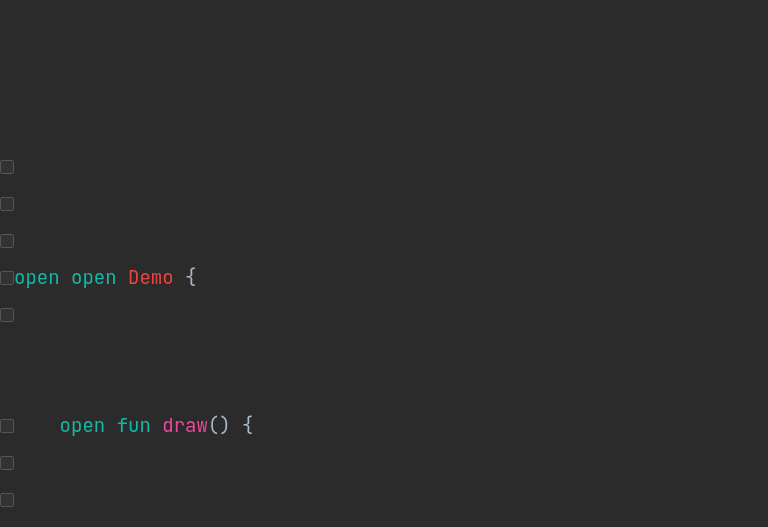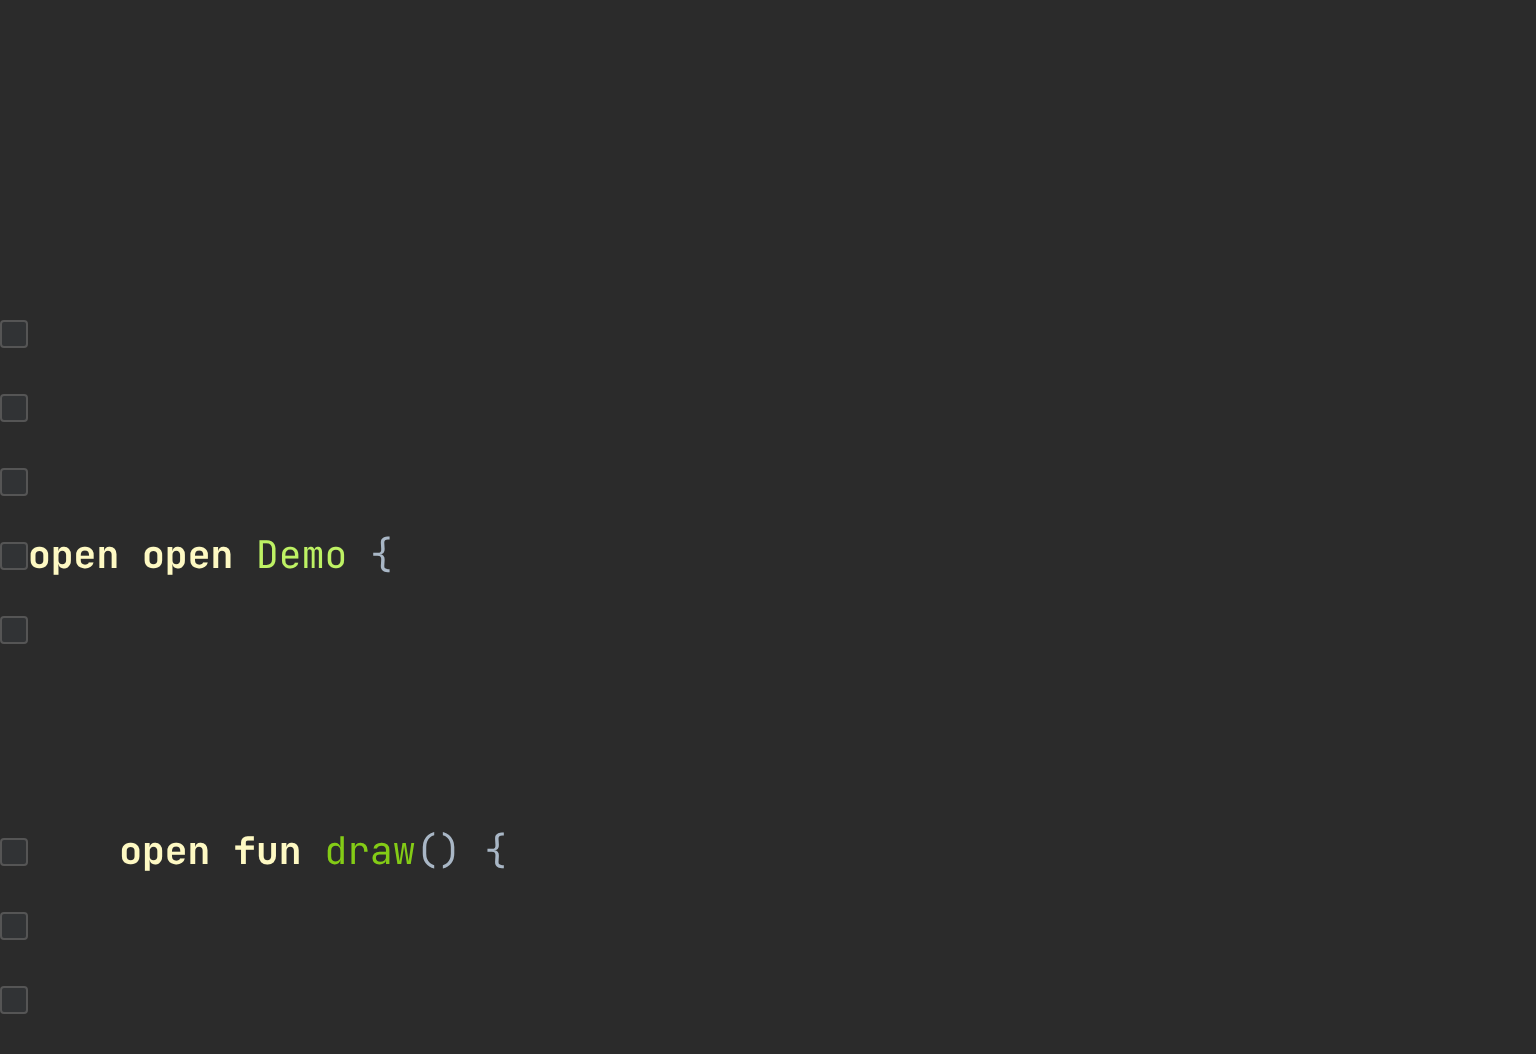--- a/index.html
+++ b/index.html
@@ -35,23 +35,23 @@
     cursor: pointer;
   }
   .code {
     position: absolute;
     left: 14px;
     top: 0;
     right: 0;
   }
   .line { height: 37px; }
   
-  .kw   { color: #fef9c3; font-weight: bold; }           
-  .type { color: #bef264; }           
-  .fn   { color: #84cc16; }           
+  .kw   { color: #14b8a6; }           
+  .type { color: #ef4444; }           
+  .fn   { color: #ec4899; }           
   .pn   { color: #a9b7c6; }           
 </style>
 </head>
 <body>
 
 
 
 <div class="editor">
 
   <div class="gutter">

